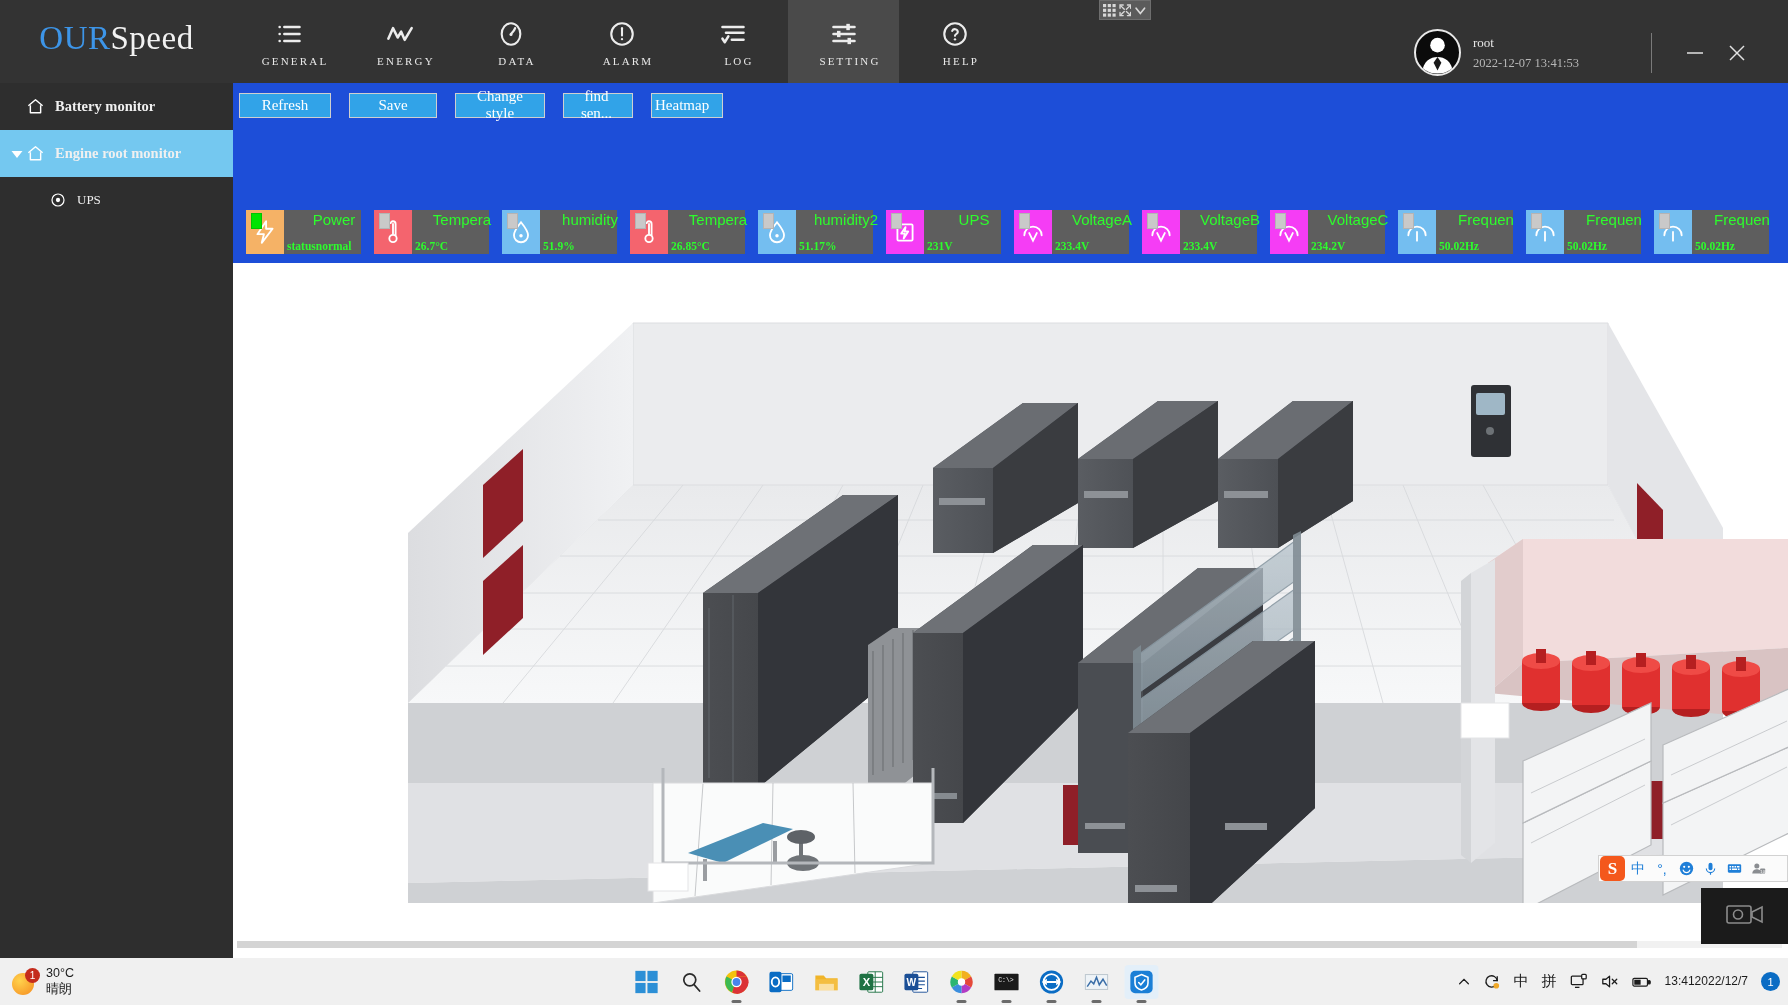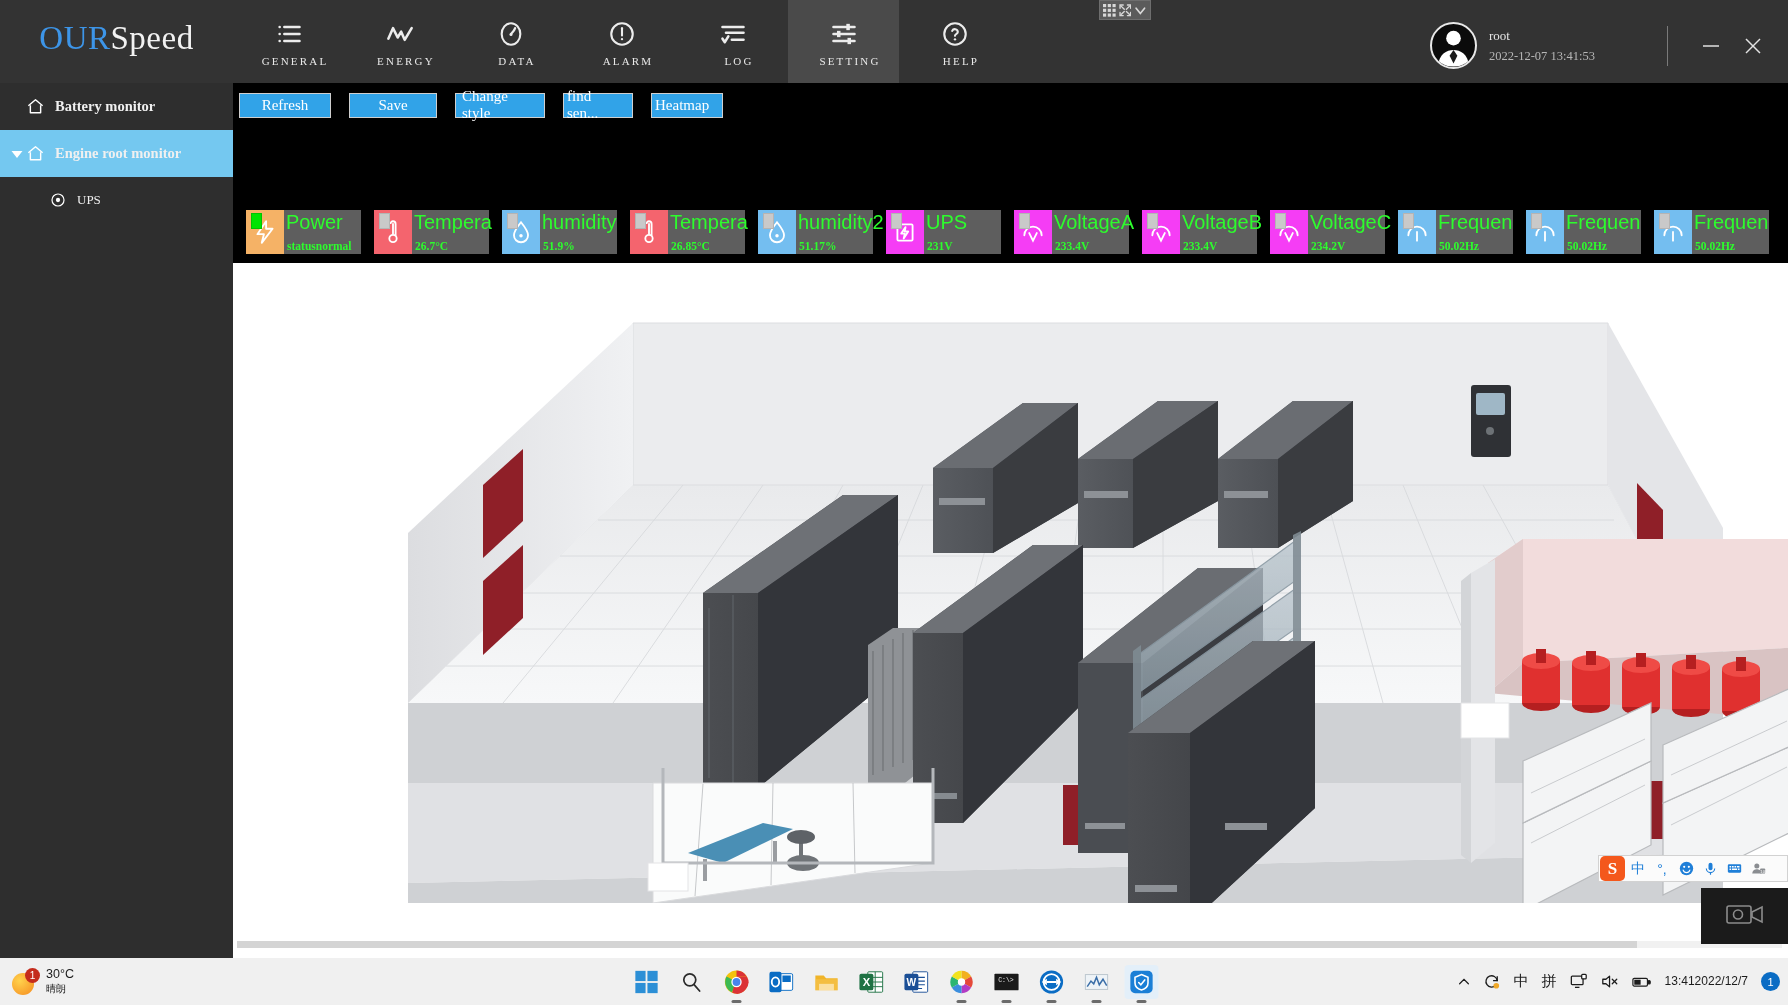--- a/index.html
+++ b/index.html
@@ -47,22 +47,22 @@
     display: flex; align-items: center; gap: 3px; padding: 0 3px;
     border: 1px solid #6e6e6e;
   }
   .winwidget .cell {
     width: 13px; height: 12px; color: #d8d8d8;
   }
   .winwidget svg { display: block; }
 
   
   .userarea {
-    position: absolute; right: 0; top: 4px; height: 83px;
-    display: flex; align-items: center; padding-right: 14px;
+    position: absolute; right: 0; top: 11px; height: 83px;
+    display: flex; align-items: center; padding-right: 30px;
   }
   .avatar {
     width: 47px; height: 47px; border-radius: 50%;
     background: #0b0b0b; border: 2.5px solid #e8e8e8;
     display: flex; align-items: flex-end; justify-content: center;
     overflow: hidden; margin-right: 12px;
   }
   .avatar svg { display: block; }
   .uinfo { display: flex; flex-direction: column; gap: 5px; width: 168px; }
   .uname { font-family: "Liberation Serif", serif; font-size: 13px; color: #e6e6e6; }
@@ -95,21 +95,21 @@
   .side-sub {
     height: 45px; display: flex; align-items: center; padding-left: 50px;
     color: #efefef; font-family: "Liberation Serif", serif; font-size: 13px;
     cursor: pointer;
   }
   .side-sub .sicon { width: 19px; margin-right: 8px; color: #ffffff; display:flex; }
 
   
   .main {
     position: absolute; left: 233px; top: 83px;
-    width: 1555px; height: 875px; background: #000000;
+    width: 1555px; height: 875px; background: #1d4ed8; text-align: center;
   }
   .toolbar {
     position: absolute; left: 0px; top: 9px; height: 26px;
     display: flex; align-items: center; gap: 18px; padding-left: 6px;
   }
   .tbtn {
     height: 25px; background: #31a3e8; border: 1px solid #cfcfcf;
     color: #ffffff; font-family: "Liberation Serif", serif; font-size: 15px;
     display: flex; align-items: center; justify-content: center;
     cursor: pointer; padding: 0 6px;
@@ -135,21 +135,21 @@
     position: absolute; left: 5px; top: 3px; width: 11px; height: 16px;
     background: #c9c9c9; border: 1px solid #b4b4b4;
   }
   .card .chip.on { background: #00e400; border-color: #00c400; }
   .card .body {
     flex: 1; background: #5e5e5e; position: relative; height: 44px;
   }
   .card .tname {
     position: absolute; left: 2px; top: 1px; width: 96px;
     color: #2dfc2d; font-family: "Liberation Sans", sans-serif;
-    font-size: 20px; white-space: nowrap; overflow: hidden;
+    font-size: 15px; white-space: nowrap; overflow: hidden;
   }
   .card .tval {
     position: absolute; left: 3px; bottom: 2px;
     color: #2dfc2d; font-family: "Liberation Serif", serif;
     font-weight: bold; font-size: 11.5px; white-space: nowrap;
   }
 
   
   .stage {
     position: absolute; left: 0; top: 180px; width: 1555px; height: 695px;
@@ -201,21 +201,21 @@
     position: absolute; left: 0; top: 4px; width: 22px; height: 22px; border-radius: 50%;
     background: radial-gradient(circle at 35% 35%, #ffd24d, #f58b1f);
   }
   .wsun .badge {
     position: absolute; right: -2px; top: -1px; width: 15px; height: 15px;
     border-radius: 50%; background: #c42b1c; color: #fff;
     font-size: 10px; display: flex; align-items: center; justify-content: center;
   }
   .wtext { display: flex; flex-direction: column; line-height: 1.25; }
   .wtemp { font-size: 12.5px; color: #1c1c1c; }
-  .wdesc { font-size: 10px; color: #1c1c1c; }
+  .wdesc { font-size: 13px; color: #1c1c1c; }
 
   .tbapps { position: absolute; left: 50%; transform: translateX(-50%); display: flex; align-items: center; gap: 11px; }
   .tbapp { width: 34px; height: 34px; position: relative; cursor: pointer;
            display: flex; align-items: center; justify-content: center; }
   .tbapp.active { background: #e3eff9; border-radius: 4px; }
   .tbapp .dot {
     position: absolute; bottom: -4px; left: 50%; transform: translateX(-50%);
     width: 10px; height: 2.5px; background: #6b6b6b; border-radius: 2px;
   }
   .tbapp svg { display: block; }

